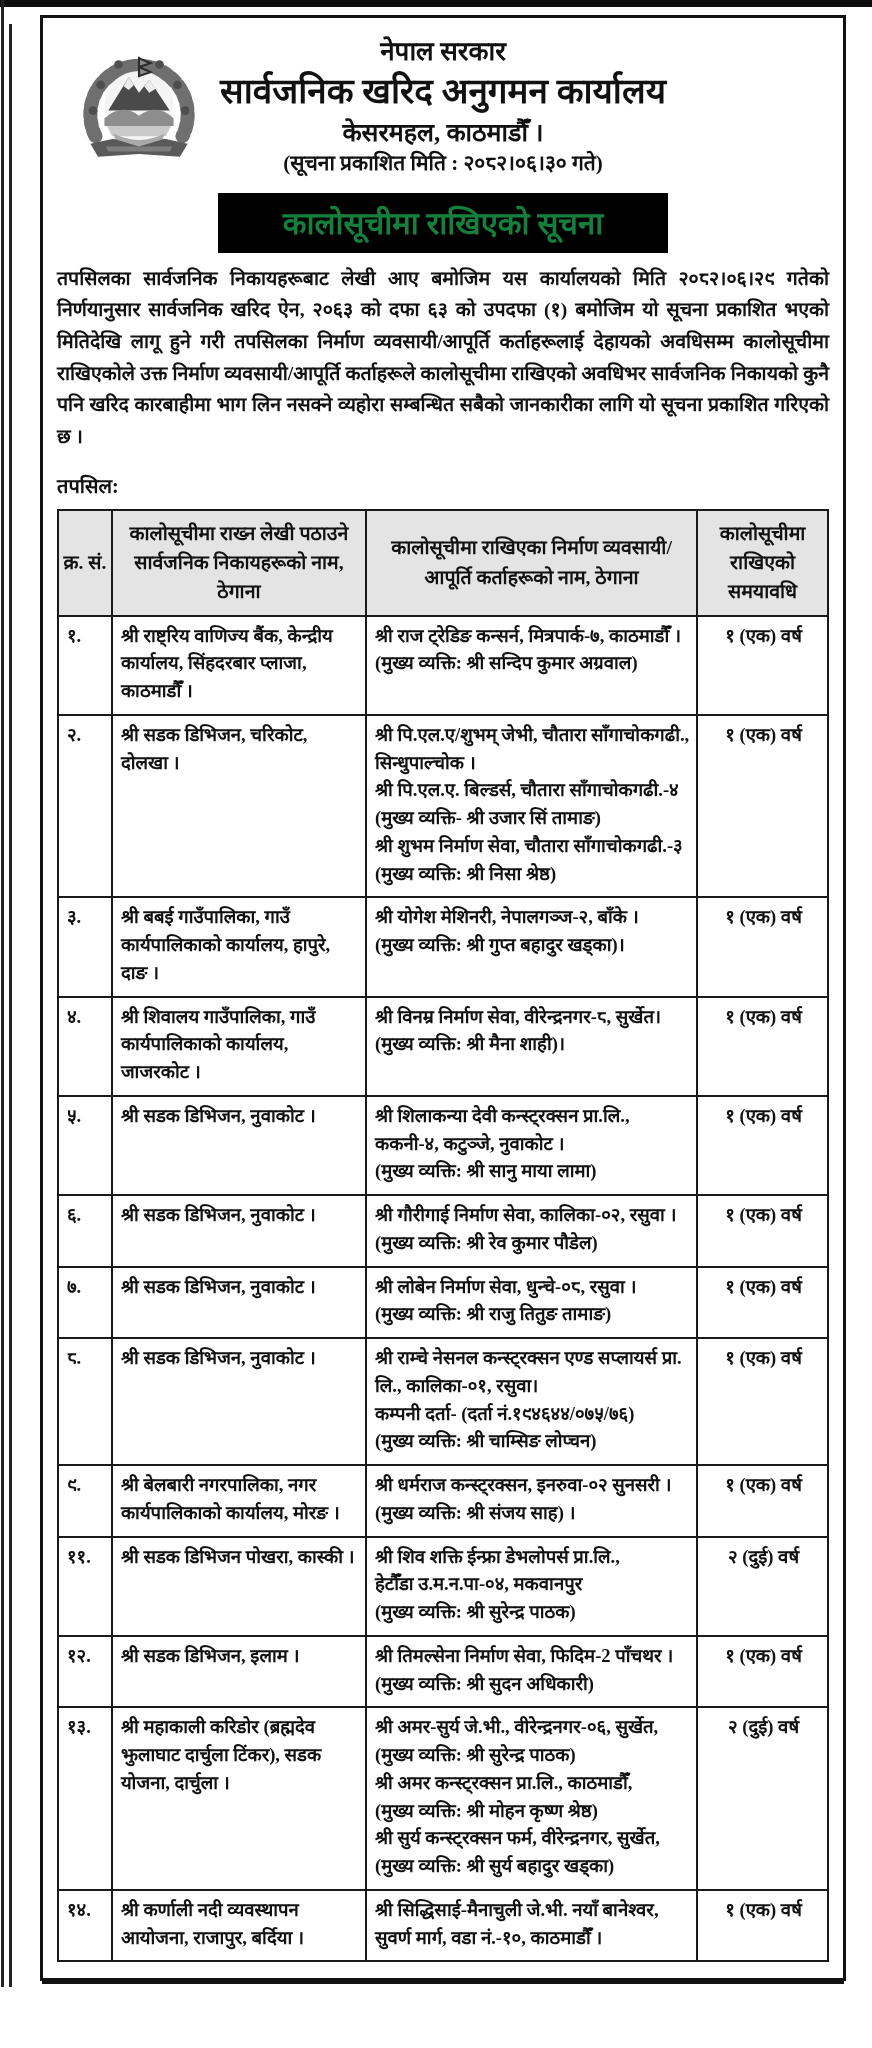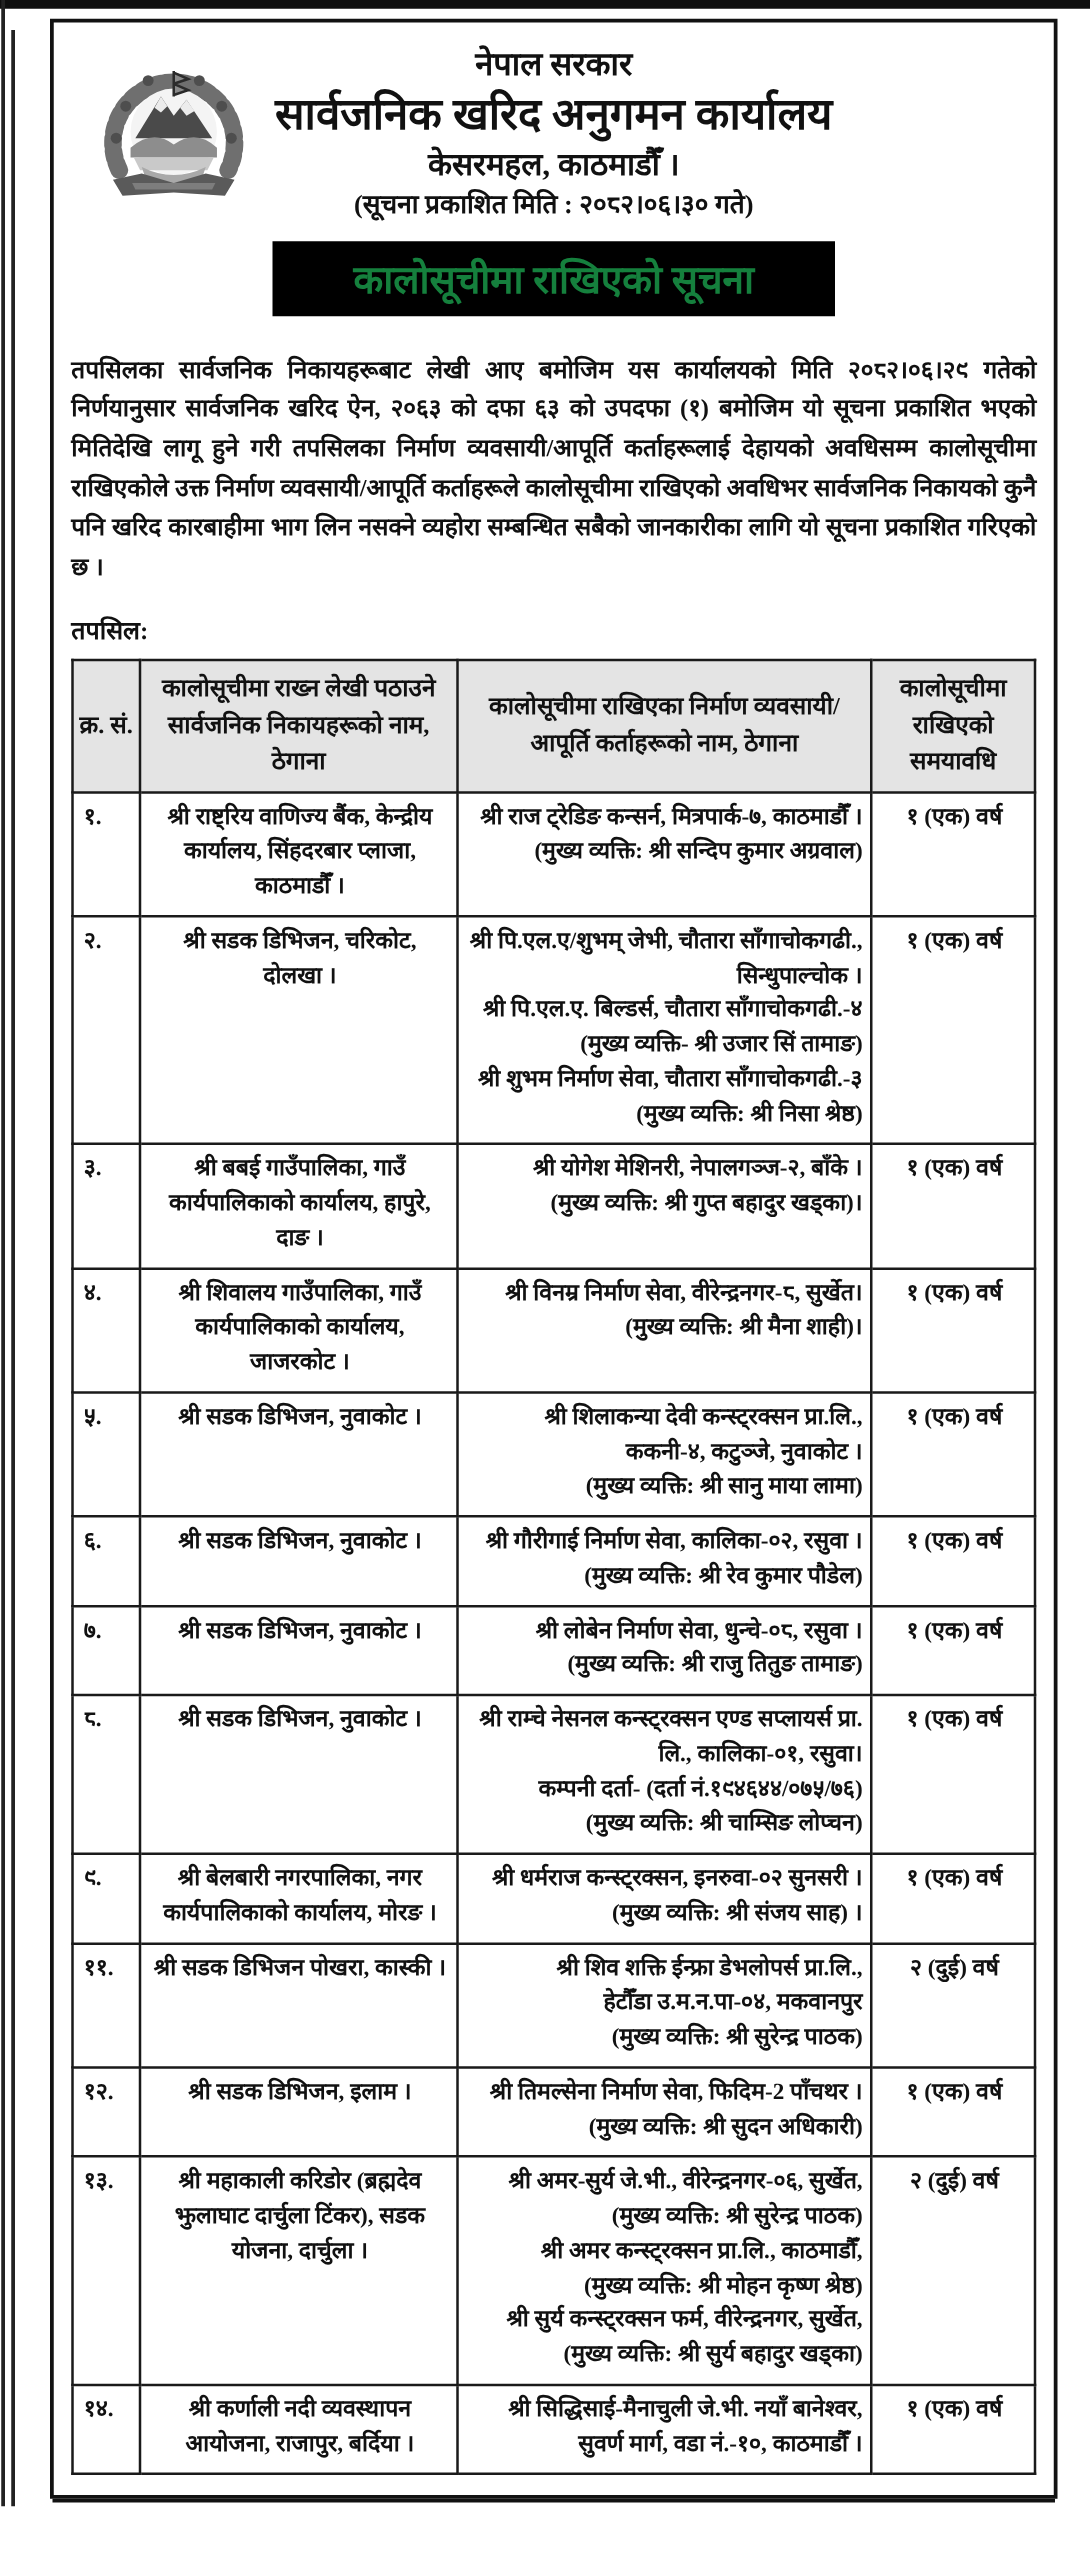--- a/index.html
+++ b/index.html
@@ -30,21 +30,21 @@
   .org3{font-size:35px;font-weight:bold;line-height:1.3;}
   .org4{font-size:25px;font-weight:bold;line-height:1.4;}
   .pubdate{font-size:21px;font-weight:bold;line-height:1.3;}
   .banner{
     display:block;margin:16px auto 4px auto;width:438px;
     background:#000;color:#15803d;text-align:center;
     font-size:31px;font-weight:bold;padding:8px 6px 10px 6px;
   }
   .bodytext{
     font-size:19.5px;font-weight:600;line-height:1.62;text-align:justify;
-    margin-top:28px;
+    margin-top:10px;
   }
   .tapasil{font-size:20px;font-weight:bold;margin:4px 0 10px 0;}
 
   table.blacklist{
     width:100%;border-collapse:collapse;table-layout:fixed;
   }
   table.blacklist th,table.blacklist td{
     border:2px solid #1a1a1a;
     vertical-align:top;
     padding:6px 6px 8px 8px;
@@ -58,24 +58,24 @@
     font-size:19.5px;
     text-align:center;
     vertical-align:middle;
     padding:8px 4px;
   }
   col.c-sn{width:7%;}
   col.c-agency{width:33%;}
   col.c-contractor{width:43%;}
   col.c-duration{width:17%;}
   td.sn{text-align:left;padding-left:4px;padding-right:2px;font-weight:600;}
-  td.agency{font-weight:600;text-align:center;}
+  td.agency{font-weight:600;}
   td.contractor{font-weight:600;}
   td.duration{text-align:center;font-weight:600;}
-  .c-line{display:block;text-align:right;}
+  .c-line{display:block;}
 </style>
 </head>
 <body>
 
 <div class="top-rule"></div>
 <div class="left-rule-outer"></div>
 <div class="left-rule-inner"></div>
 
 <div class="notice">
 

